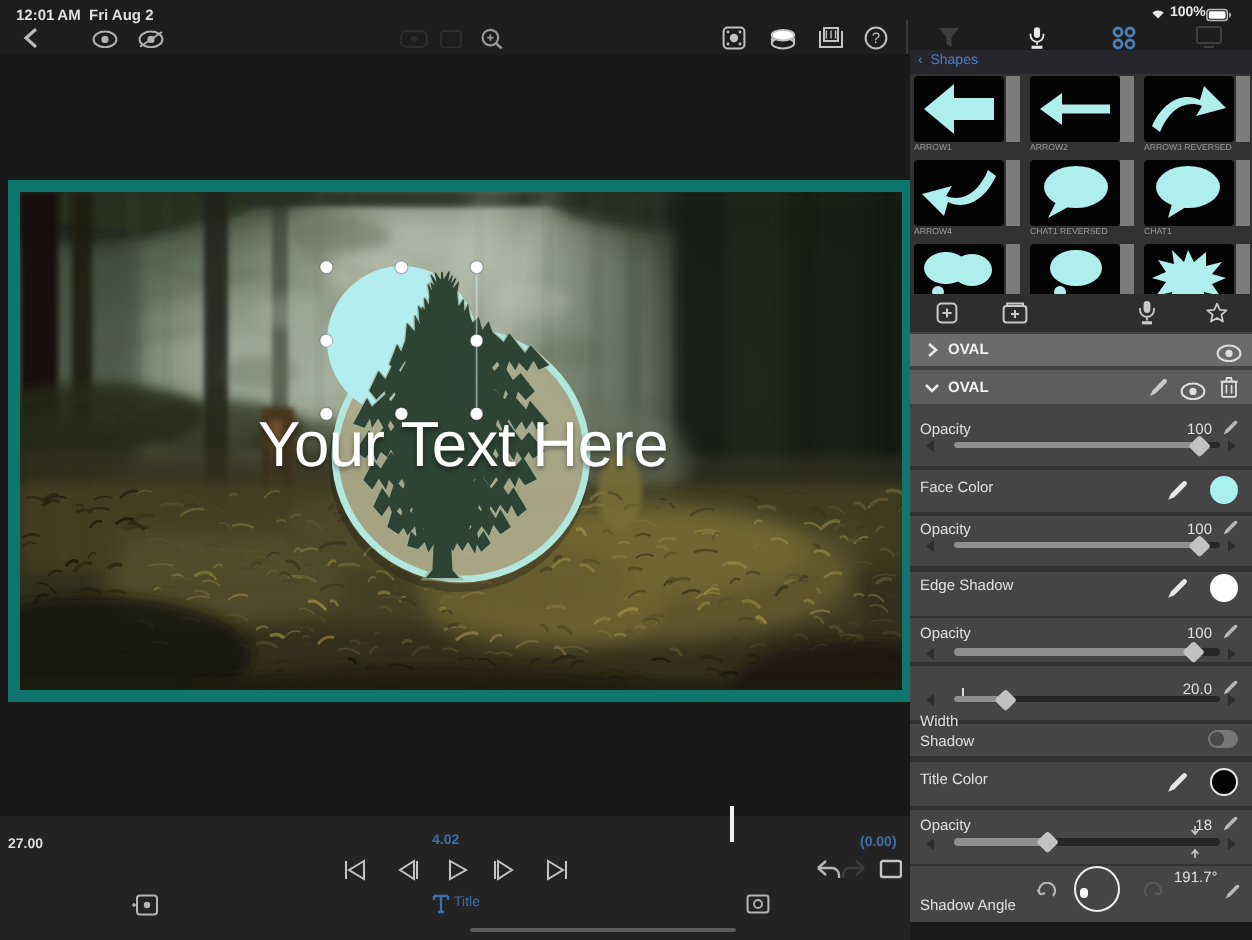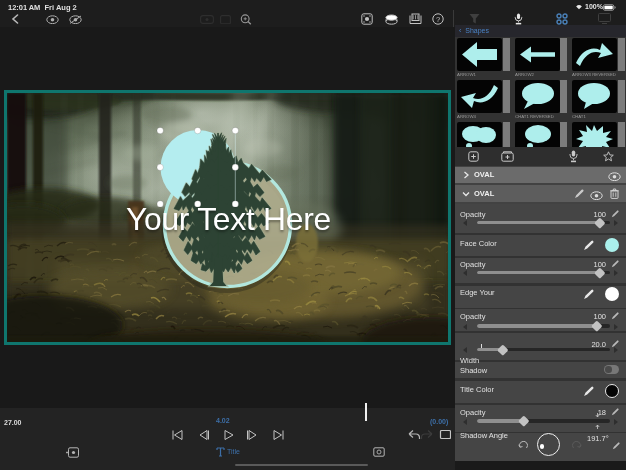--- a/index.html
+++ b/index.html
@@ -57,21 +57,21 @@
     <rect x="3" y="1" width="7" height="6.5" fill="none" stroke="#c2c2c2" stroke-width="1"></rect>
     <line x1="4.2" y1="2.2" x2="4.2" y2="6.3" stroke="#c2c2c2" stroke-width="0.7"></line>
     <line x1="6.5" y1="2.2" x2="6.5" y2="6.3" stroke="#c2c2c2" stroke-width="0.7"></line>
     <line x1="8.8" y1="2.2" x2="8.8" y2="6.3" stroke="#c2c2c2" stroke-width="0.7"></line>
   </svg>
 <svg class="a" style="left:432px;top:13px" width="12" height="12" viewBox="0 0 12 12">
     <circle cx="6" cy="6" r="5.2" fill="none" stroke="#c2c2c2" stroke-width="1"></circle>
     <text x="6" y="8.6" font-size="7.5" fill="#c2c2c2" text-anchor="middle">?</text>
   </svg>
 <div class="a" style="left:453px;top:10px;width:1px;height:17px;background:#3a3a3a"></div>
-<div class="a" style="left:4px;top:90px;width:441px;height:249px;border:3px solid #0f766e;background:#a16207;overflow:hidden">
+<div class="a" style="left:4px;top:90px;width:441px;height:249px;border:6px solid #0f766e;background:#a16207;overflow:hidden">
     <svg width="443" height="251" viewBox="0 0 443 251" style="position:absolute;left:0;top:0">
       <defs>
 <filter id="b8" x="-40%" y="-40%" width="180%" height="180%">
           <feGaussianBlur stdDeviation="8"></feGaussianBlur>
         </filter>
 <filter id="b5" x="-40%" y="-40%" width="180%" height="180%">
           <feGaussianBlur stdDeviation="5"></feGaussianBlur>
         </filter>
 <filter id="b3" x="-40%" y="-40%" width="180%" height="180%">
           <feGaussianBlur stdDeviation="3"></feGaussianBlur>
@@ -851,21 +851,21 @@
   </svg>
 <svg class="a" style="left:462px;top:269.0px" width="6" height="8" viewBox="0 0 6 8">
     <path d="M5,1 L1,4 L5,7 Z" fill="#2e2e2e"></path>
   </svg>
 <svg class="a" style="left:613px;top:269.0px" width="6" height="8" viewBox="0 0 6 8">
     <path d="M1,1 L5,4 L1,7 Z" fill="#2e2e2e"></path>
   </svg>
 <div class="a" style="left:477px;top:270.7px;width:133px;height:3.6px;border-radius:2px;background:#262626"></div>
 <div class="a" style="left:477px;top:270.7px;width:122.5px;height:3.6px;border-radius:2px;background:#8f8f8f"></div>
 <div class="a" style="left:595.7px;top:268.7px;width:7.6px;height:7.6px;background:#c2c2c2;border-radius:1.5px;transform:rotate(45deg)"></div>
-<div class="a" style="left:460px;top:288px;font-size:7.5px;color:#e0e0e0">Edge Your</div>
+<div class="a" style="left:460px;top:288px;font-size:7.5px;color:#e0e0e0">Edge Shadow</div>
 <svg class="a" style="left:583px;top:289px" width="11" height="11" viewBox="0 0 10 10">
     <path d="M1,9 L2.2,6.2 L7.6,0.8 A1 1 0 0 1 9.2,2.4 L3.8,7.8 Z" fill="#e8e8e8"></path>
   </svg>
 <div class="a" style="left:605.4px;top:287px;width:14px;height:14px;border-radius:50%;background:#ffffff;box-sizing:border-box"></div>
 <div class="a" style="left:460px;top:311.5px;font-size:7.5px;color:#e0e0e0">Opacity</div>
 <div class="a" style="left:560px;top:311.5px;width:46px;text-align:right;font-size:7.5px;color:#e0e0e0">100</div>
 <svg style="position:absolute;left:611px;top:311.5px" width="8" height="8" viewBox="0 0 10 10">
     <path d="M1,9 L2.2,6.2 L7.6,0.8 A1 1 0 0 1 9.2,2.4 L3.8,7.8 Z" fill="#b9b9b9"></path>
   </svg>
 <svg class="a" style="left:462px;top:322.5px" width="6" height="8" viewBox="0 0 6 8">
@@ -911,21 +911,21 @@
 <svg class="a" style="left:613px;top:417.5px" width="6" height="8" viewBox="0 0 6 8">
     <path d="M1,1 L5,4 L1,7 Z" fill="#2e2e2e"></path>
   </svg>
 <div class="a" style="left:477px;top:419.2px;width:133px;height:3.6px;border-radius:2px;background:#262626"></div>
 <div class="a" style="left:477px;top:419.2px;width:46.5px;height:3.6px;border-radius:2px;background:#8f8f8f"></div>
 <svg class="a" style="left:595.0px;top:413px" width="5" height="16" viewBox="0 0 5 16">
     <path d="M2.5,0 L2.5,4 M0.8,2 L2.5,4 L4.2,2" stroke="#ccc" stroke-width="0.8" fill="none"></path>
     <path d="M2.5,16 L2.5,12 M0.8,14 L2.5,12 L4.2,14" stroke="#ccc" stroke-width="0.8" fill="none"></path>
   </svg>
 <div class="a" style="left:519.7px;top:417.2px;width:7.6px;height:7.6px;background:#c2c2c2;border-radius:1.5px;transform:rotate(45deg)"></div>
-<div class="a" style="left:460px;top:431px;font-size:7.5px;color:#e0e0e0">Shadow Angle</div>
+<div class="a" style="left:460px;top:448px;font-size:7.5px;color:#e0e0e0">Shadow Angle</div>
 <svg class="a" style="left:518px;top:441px" width="10" height="9" viewBox="0 0 10 9">
     <path d="M8.5,7 A4,4 0 1 0 2,6.2 M2,6.2 L0.8,3.8 M2,6.2 L4.5,5.6" fill="none" stroke="#b9b9b9" stroke-width="1"></path>
   </svg>
 <div class="a" style="left:536.5px;top:433px;width:23px;height:23px;border-radius:50%;border:1.3px solid #f0f0f0;box-sizing:border-box"></div>
 <div class="a" style="left:539.5px;top:444px;width:4.5px;height:4.5px;border-radius:50%;background:#fff"></div>
 <svg class="a" style="left:572px;top:441px" width="10" height="9" viewBox="0 0 10 9">
     <path d="M1.5,7 A4,4 0 1 1 8,6.2 M8,6.2 L9.2,3.8 M8,6.2 L5.5,5.6" fill="none" stroke="#5a5a5a" stroke-width="1"></path>
   </svg>
 <div class="a" style="left:587px;top:434px;font-size:7.5px;color:#e0e0e0">191.7°</div>
 <svg style="position:absolute;left:612px;top:441.5px" width="8" height="8" viewBox="0 0 10 10">

